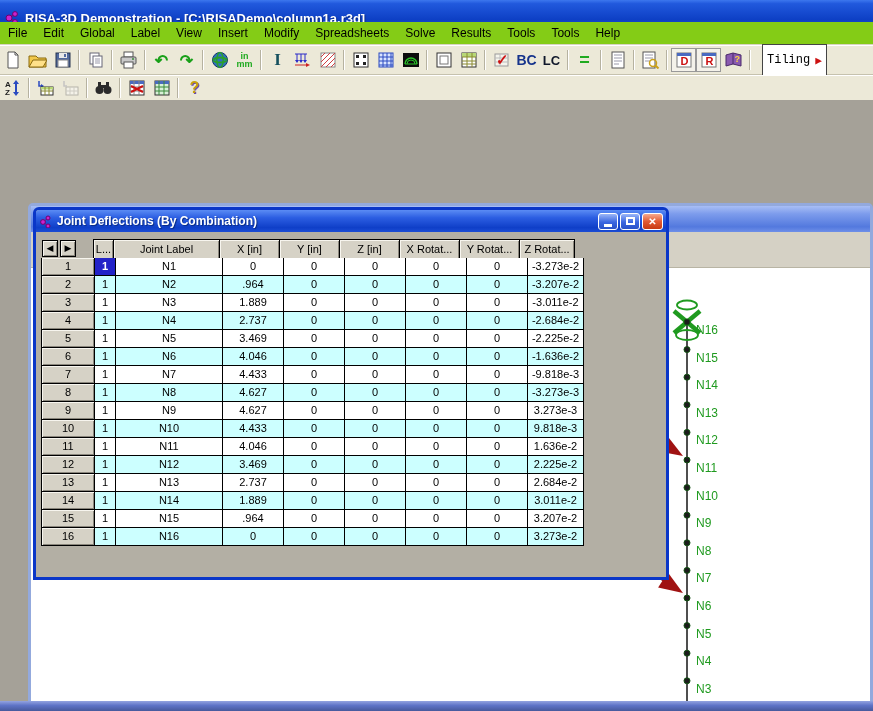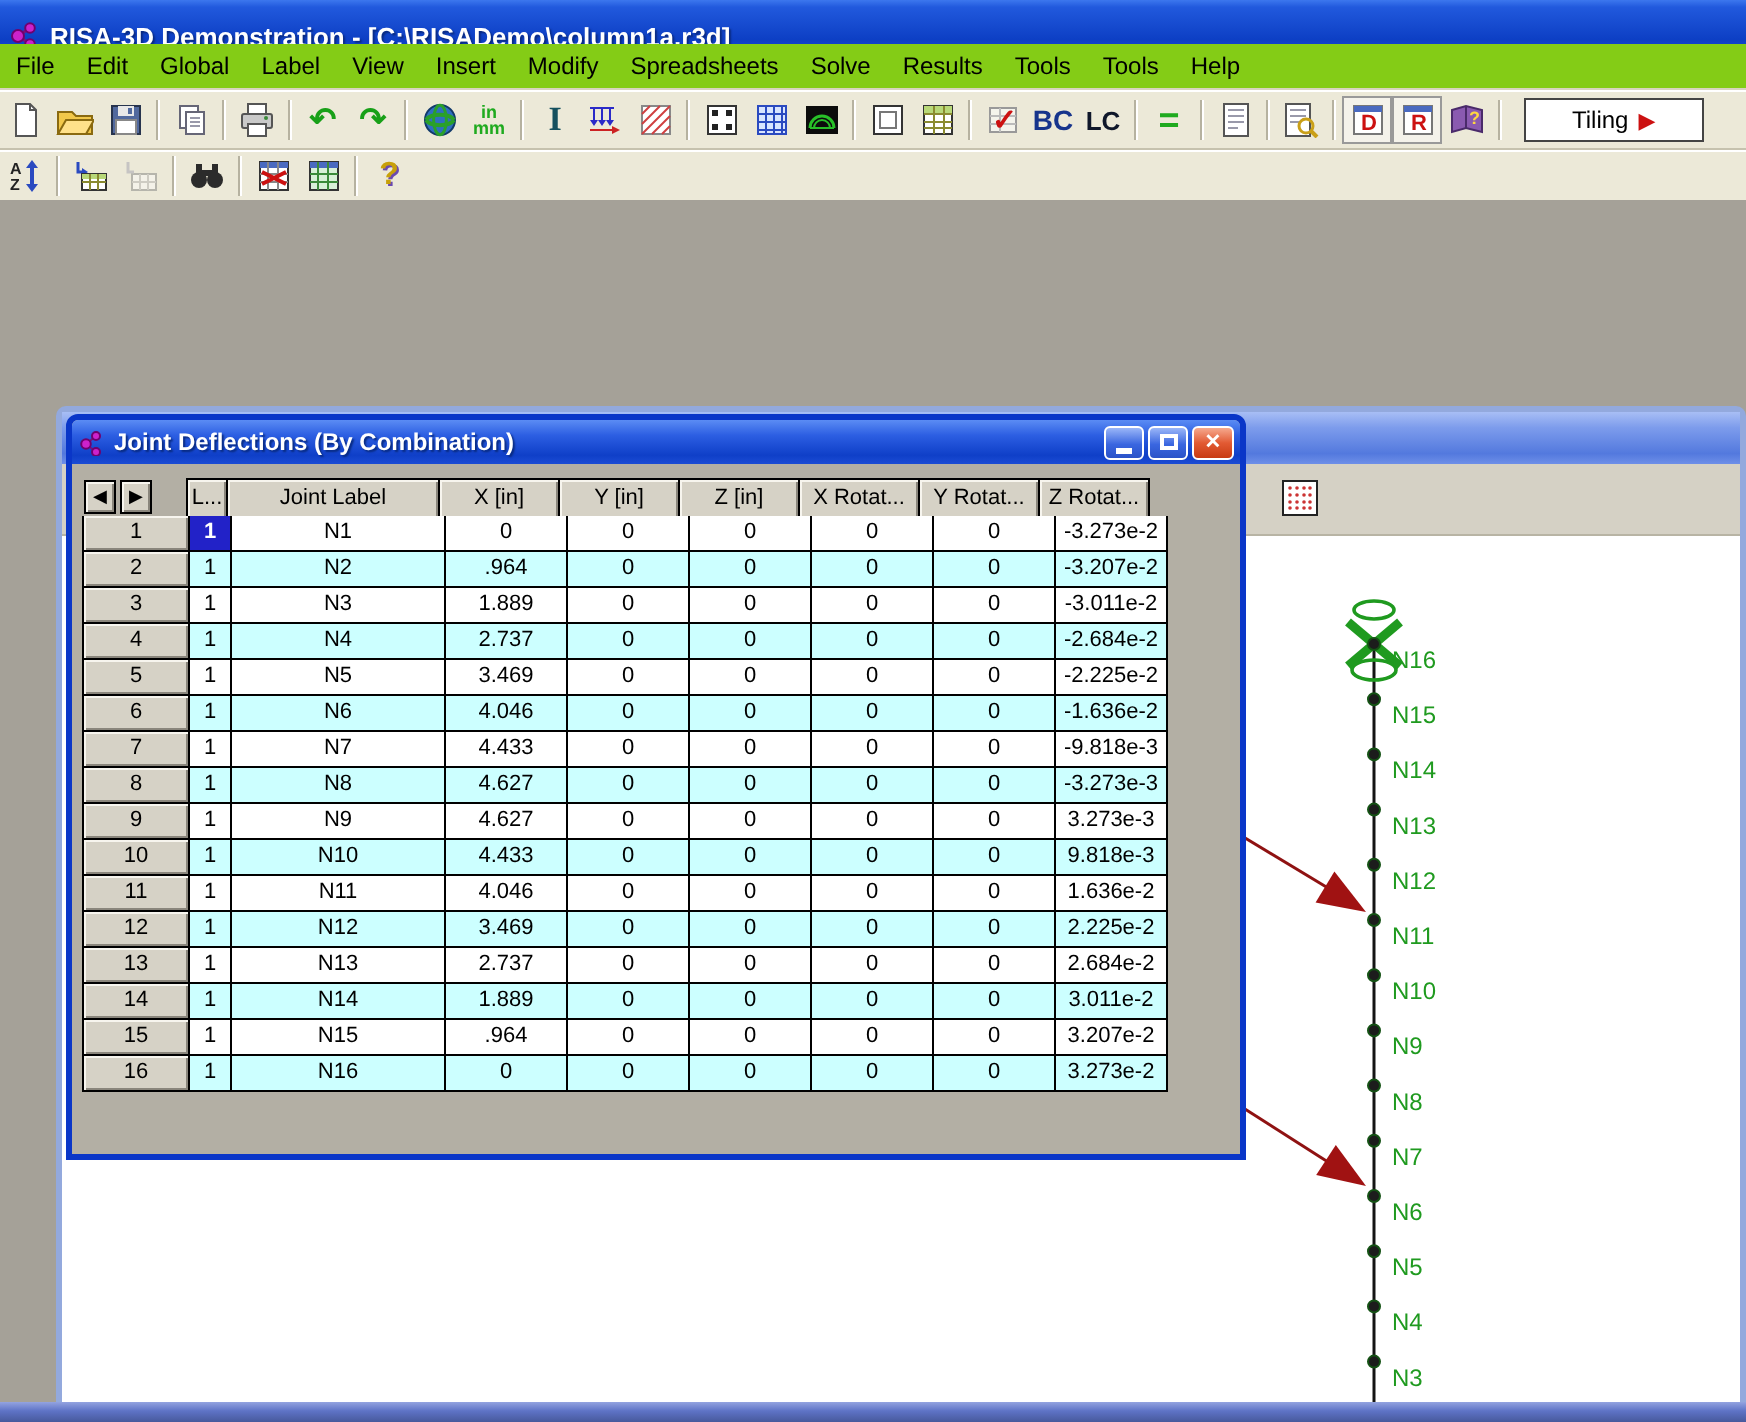--- a/index.html
+++ b/index.html
@@ -15,37 +15,37 @@
   .menubar { position:absolute; left:0; top:22px; width:873px; height:23px; background:#84cc16;
     display:flex; align-items:center; border-bottom:1px solid #d8d4c0; }
   .menu-item { font-size:12px; color:#000; padding:3px 8px; cursor:default; }
   .toolbar { position:absolute; left:0; width:873px; background:#ece9d8; display:flex; align-items:center;
     border-top:1px solid #fff; border-bottom:1px solid #c6c2ae; }
   .toolbar1 { top:45px; height:30px; }
   .toolbar2 { top:75px; height:26px; }
   .tbtn { width:25px; height:24px; display:flex; align-items:center; justify-content:center; flex:0 0 auto; }
   .tsep { width:2px; height:20px; border-left:1px solid #b6b2a0; border-right:1px solid #fff; margin:0 3px; flex:0 0 auto; }
   .tt { font-weight:bold; font-size:12px; }
-  .tiling-btn { height:22px; margin-left:8px; background:#fff; border:1px solid #444; padding:1px 23px;
-    display:flex; align-items:center; gap:5px; font-size:12px; }
+  .tiling-btn { height:32px; margin-left:8px; background:#fff; border:1px solid #444; padding:1px 4px;
+    display:flex; align-items:center; gap:5px; font-size:12px;font-family:Liberation Mono, monospace; }
   .tiling-btn .tri { color:#cc1111; font-size:11px; }
 
   
   .workspace { position:absolute; left:0; top:100px; width:873px; height:601px; background:#a5a198; }
 
   
   .model-window { position:absolute; left:28px; top:103px; width:845px; height:600px;
     border:3px solid #93a9dd; border-radius:5px 5px 0 0; z-index:1; background:#fff; }
   .mv-titlebar { height:26px; background:linear-gradient(180deg,#a8bef5 0%, #7d9cec 30%, #5379de 80%, #6e8fe8 100%); }
   .mv-toolbar { height:36px; background:#d5d1c5; border-bottom:1px solid #b8b4a4; position:relative; }
   .mv-grid-icon { position:absolute; left:610px; top:8px; width:18px; height:18px; background:#fff; border:1px solid #222; }
   .mv-canvas { position:relative; height:515px; background:#fff; overflow:hidden; }
 
   
-  .sheet-window { position:absolute; left:33px; top:107px; width:590px; height:373px;
+  .sheet-window { position:absolute; left:33px; top:107px; width:636px; height:373px;
     border:3px solid #0a36c8; border-radius:6px 6px 0 0; background:#b3afa4; z-index:10; }
   .sw-titlebar { height:22px; border-radius:3px 3px 0 0;
     background:linear-gradient(180deg,#5b8cf4 0%, #2c5ee2 35%, #0f3fc8 80%, #1b4cd4 100%);
     display:flex; align-items:center; padding:0 3px; }
   .sw-title { color:#fff; font-weight:bold; font-size:12px; margin-left:5px; flex:1;
     text-shadow:1px 1px 1px #082a80; white-space:nowrap; }
   .capbtn { width:20px; height:17px; border:1px solid #fff; border-radius:3px; margin-left:2px;
     display:flex; align-items:center; justify-content:center; color:#fff; font-size:10px; font-weight:bold;
     background:linear-gradient(180deg,#9ab6f8 0%, #3a66e0 55%, #2a52c8 100%); }
   .capbtn.close { background:linear-gradient(180deg,#f6a98e 0%, #e25a33 50%, #c83a12 100%); width:21px; }

